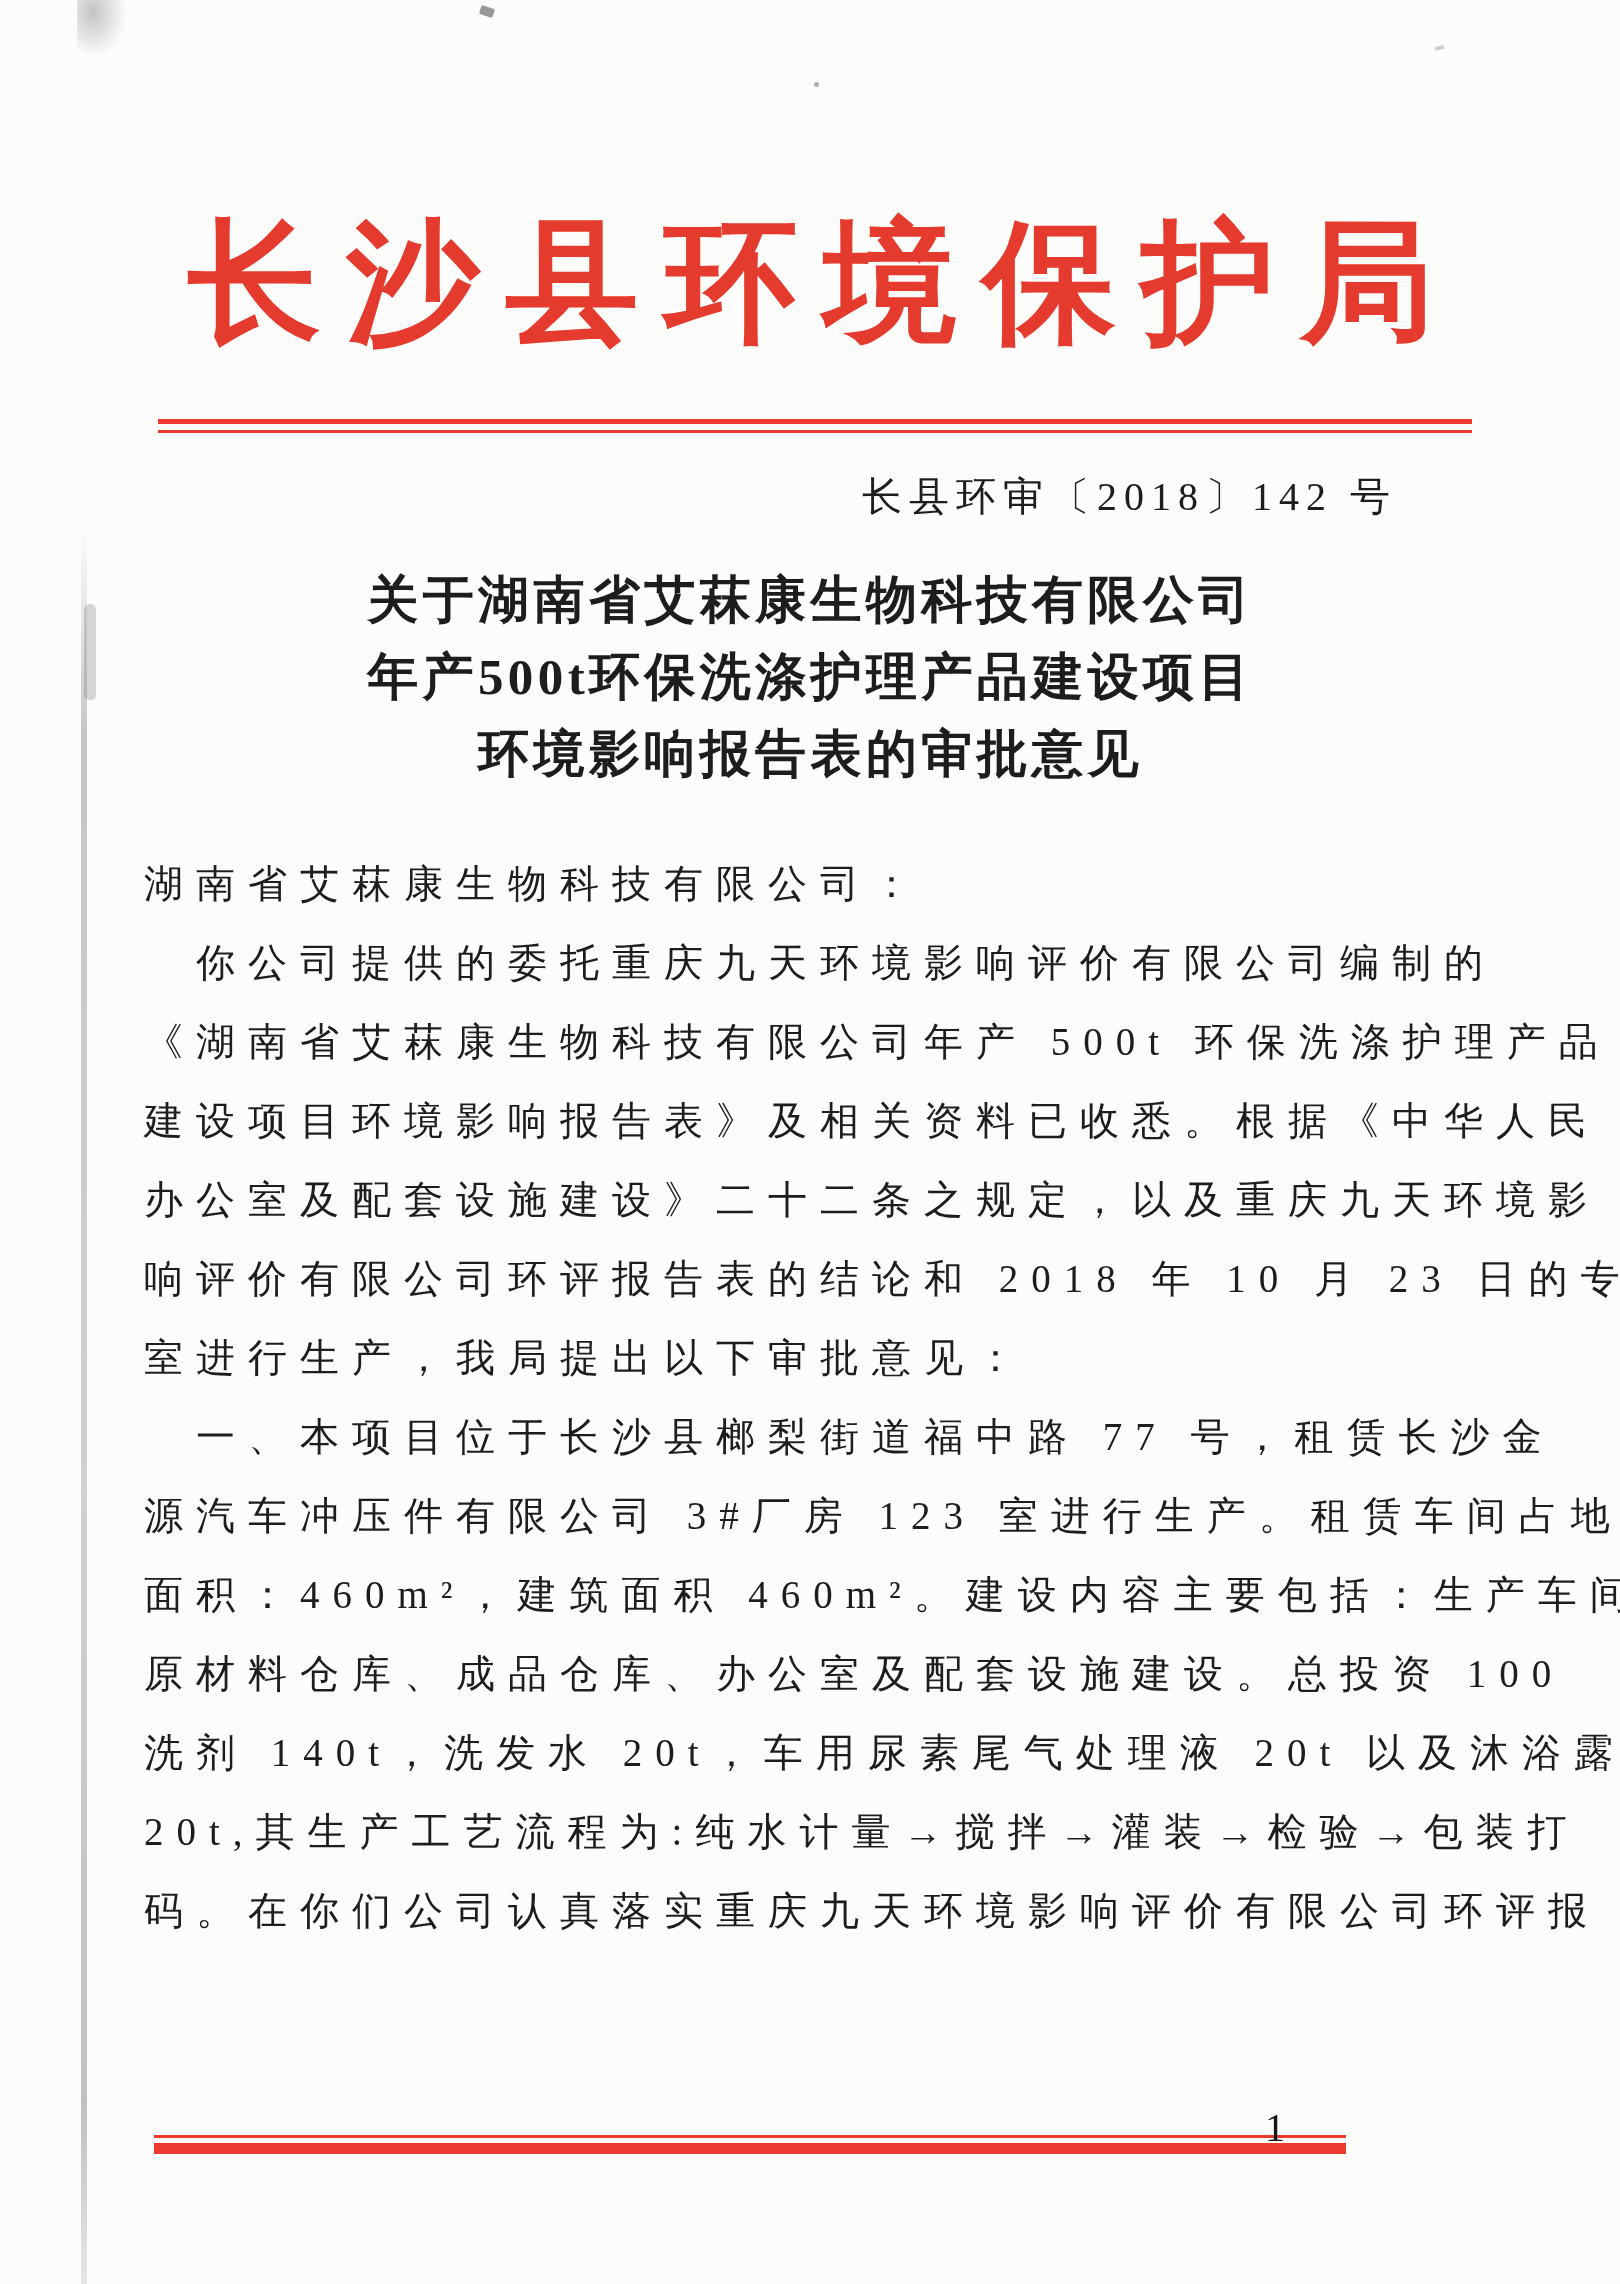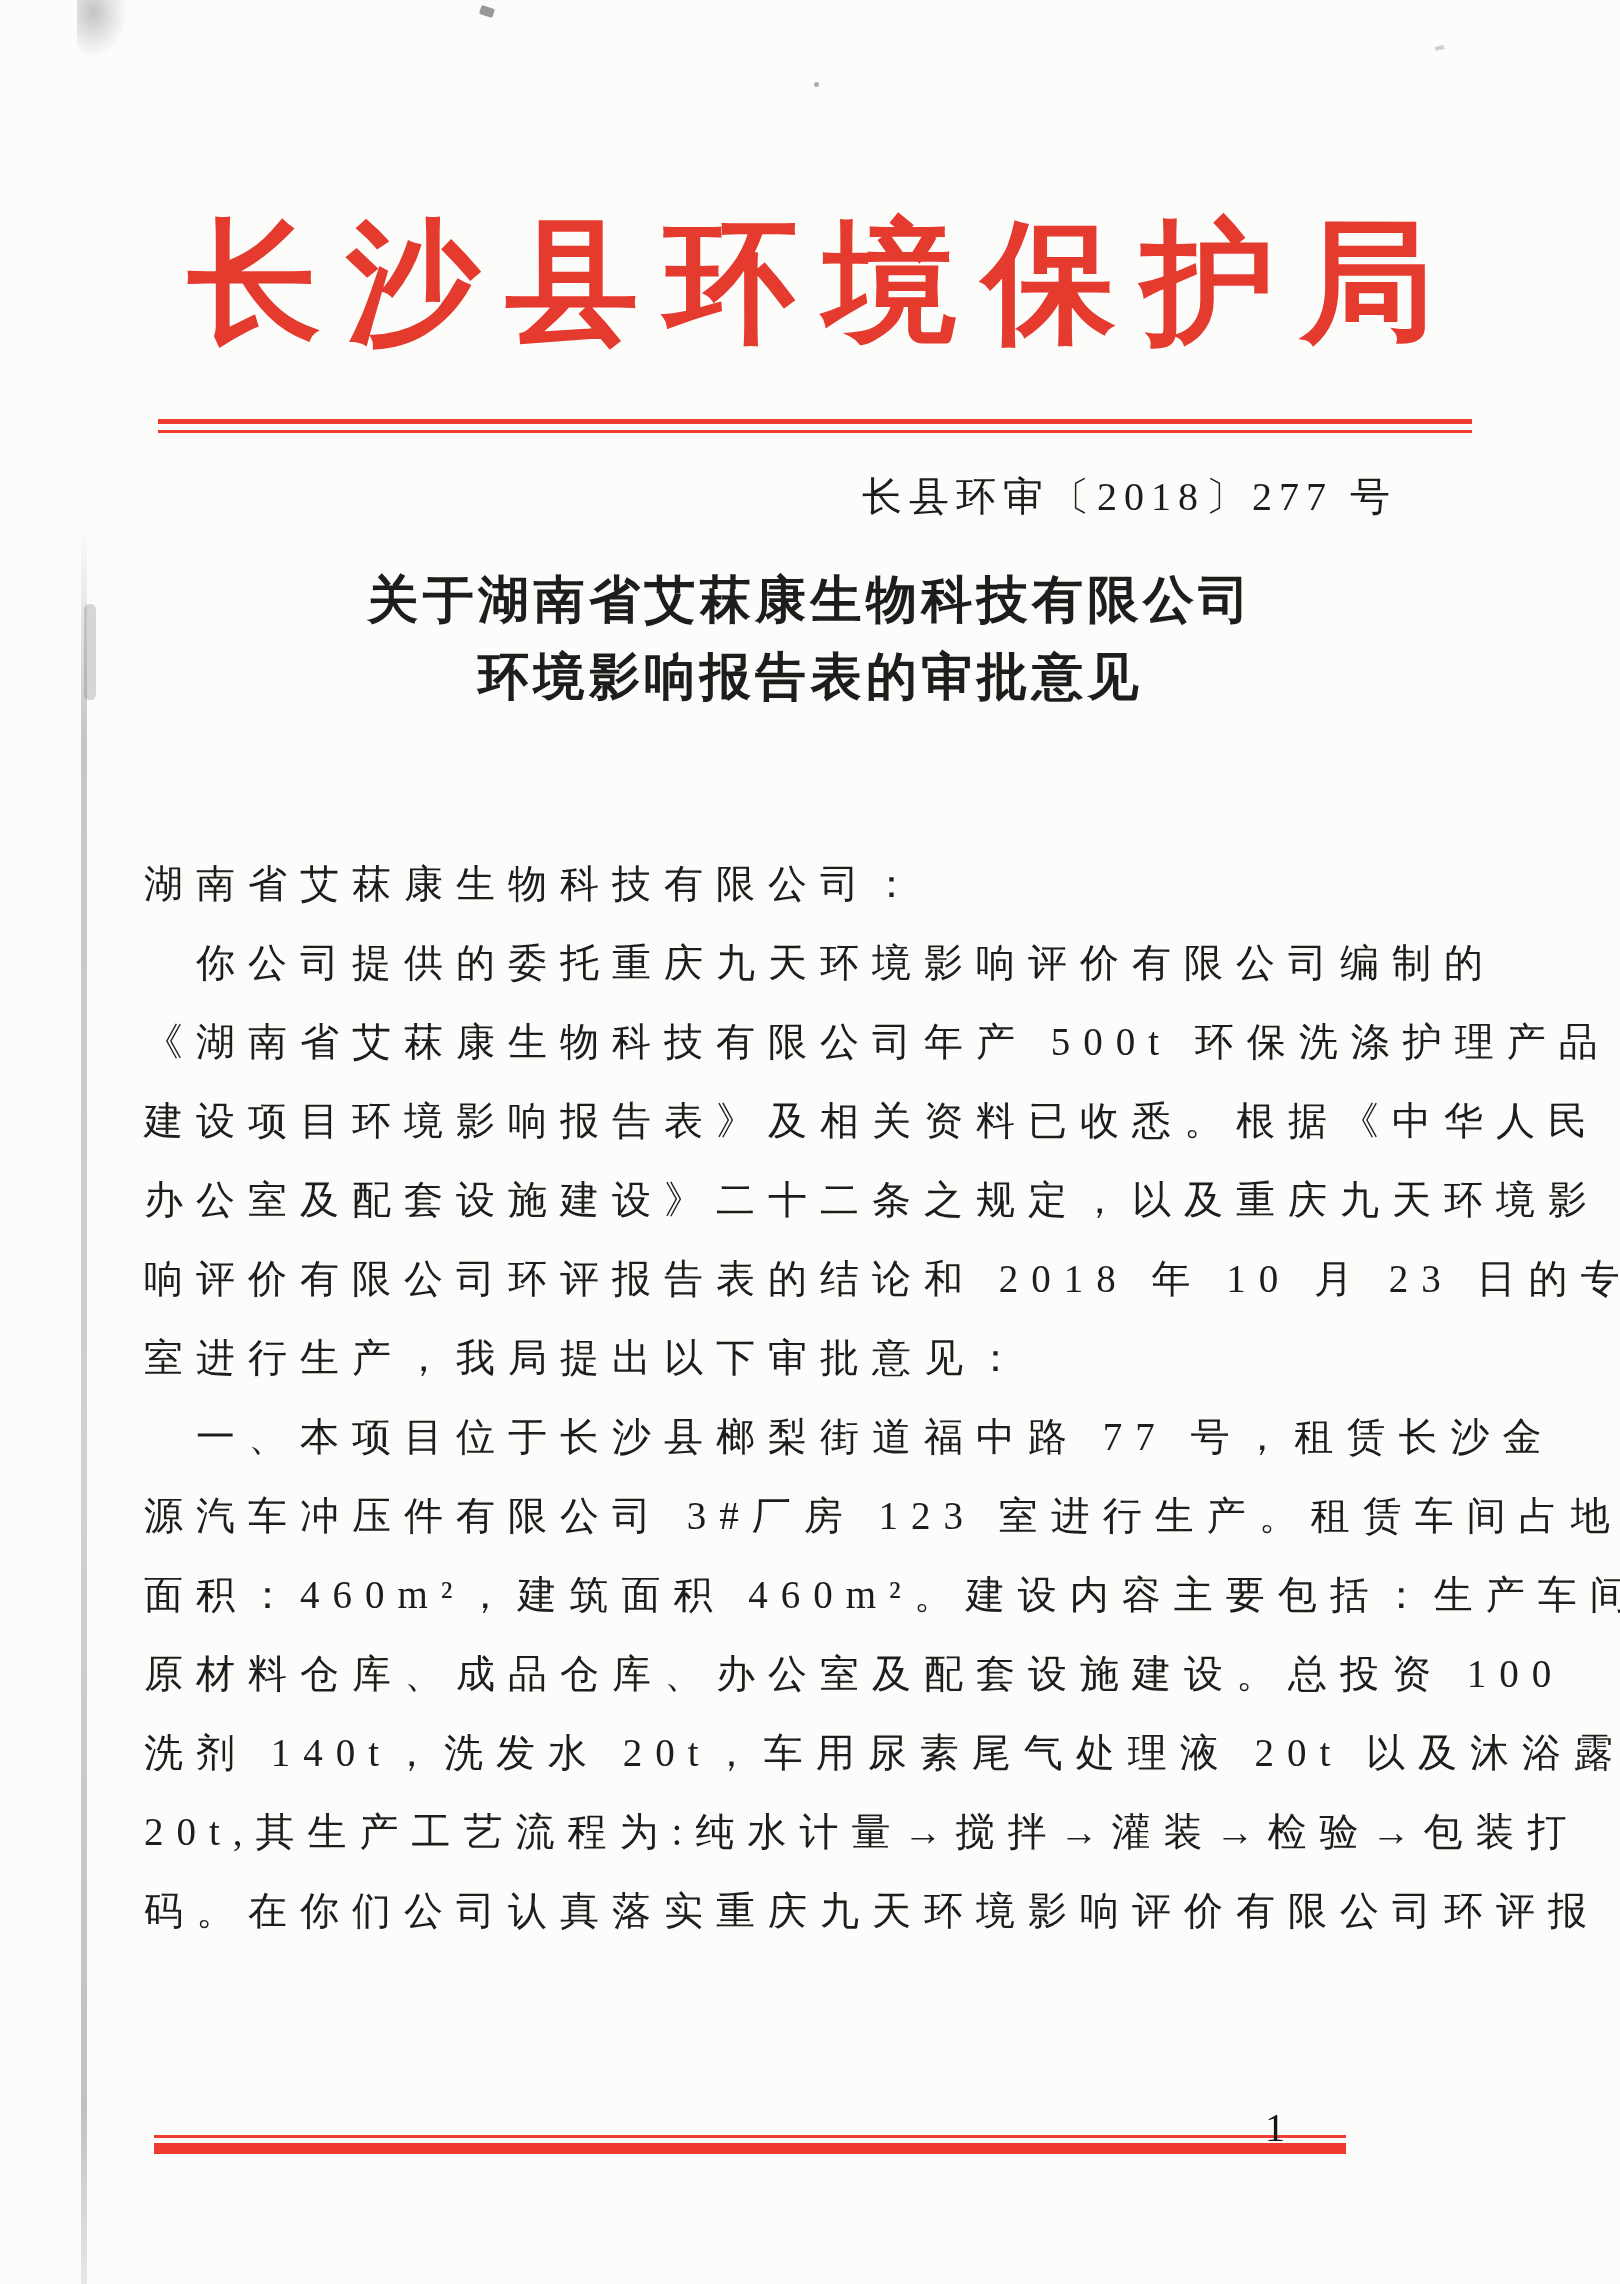--- a/index.html
+++ b/index.html
@@ -98,24 +98,25 @@
   <div class="artifact speck-b"></div>
   <div class="artifact speck-c"></div>
   <div class="artifact edge-left"></div>
   <div class="artifact smudge-mid"></div>
 
   <div class="agency">长沙县环境保护局</div>
 
   <div class="rule rule-head-thick"></div>
   <div class="rule rule-head-thin"></div>
 
-  <div class="doc-number">长县环审〔2018〕277 号</div>
+  <div class="doc-number">长县环审〔2018〕142 号</div>
 
   <div class="title">
       <div class="title-line">关于湖南省艾菻康生物科技有限公司</div>
+      <div class="title-line">年产500t环保洗涤护理产品建设项目</div>
       <div class="title-line">环境影响报告表的审批意见</div>
     </div>
 
   <div class="body-text">
       <div class="body-line">湖南省艾菻康生物科技有限公司：</div>
       <div class="body-line">　你公司提供的委托重庆九天环境影响评价有限公司编制的</div>
       <div class="body-line">《湖南省艾菻康生物科技有限公司年产 500t 环保洗涤护理产品</div>
       <div class="body-line">建设项目环境影响报告表》及相关资料已收悉。根据《中华人民</div>
       <div class="body-line">办公室及配套设施建设》二十二条之规定，以及重庆九天环境影</div>
       <div class="body-line">响评价有限公司环评报告表的结论和 2018 年 10 月 23 日的专家</div>

